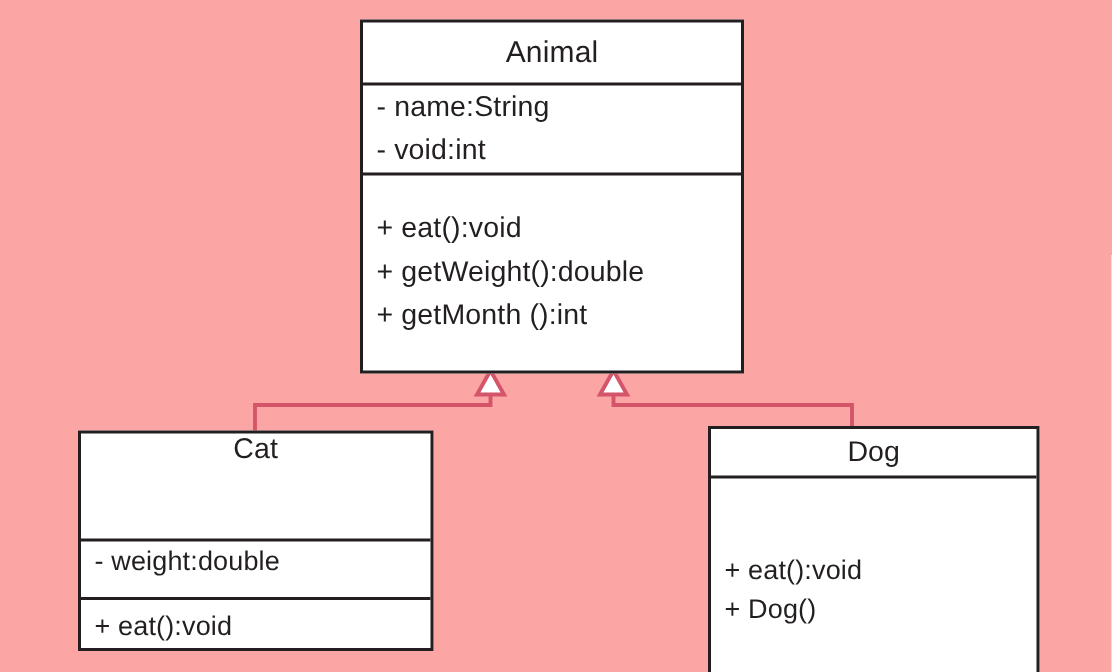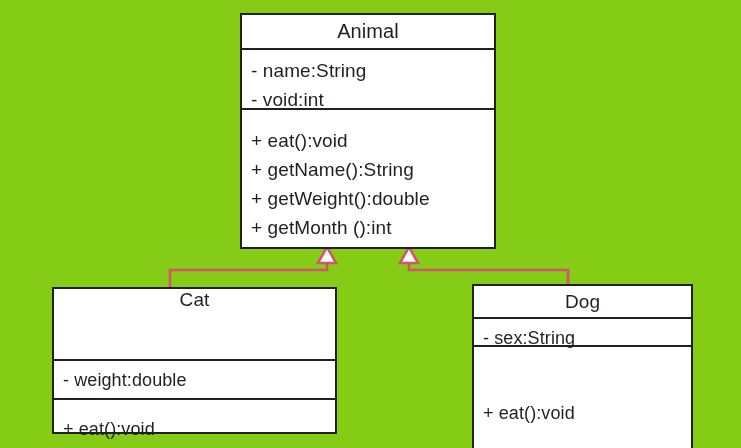--- a/index.html
+++ b/index.html
@@ -9,21 +9,21 @@
     background: #ffffff;
   }
   body {
     font-family: "Liberation Sans", sans-serif;
     -webkit-font-smoothing: antialiased;
   }
   #canvas {
     position: relative;
     width: 741px;
     height: 448px;
-    background: #84cc16;
+    background: #fca5a5;
     overflow: hidden;
   }
 
   
   #connectors {
     position: absolute;
     left: 0;
     top: 0;
     width: 741px;
     height: 448px;
@@ -46,42 +46,42 @@
     color: #231f20;
     box-sizing: border-box;
     display: flex;
     align-items: center;
     justify-content: center;
     letter-spacing: 0.1px;
   }
   .uml-compartment {
     border-top: 2.5px solid #231f20;
     box-sizing: border-box;
-    padding: 16px 0 5px 9px;
+    padding: 4px 0 5px 9px;
     display: flex;
     flex-direction: column;
     justify-content: center;
   }
   .uml-member {
     font-size: 18px;
     line-height: 26px;
     color: #231f20;
     white-space: pre;
     letter-spacing: 0.1px;
   }
 
   
   #class-animal { left: 240px; top: 13px; width: 256px; height: 236px; }
   #class-animal .uml-class-name { height: 40px; font-size: 20px; }
   #class-animal .attributes { height: 60px; }
   #class-animal .operations { flex: 1; }
   #class-animal .uml-member { font-size: 19px; line-height: 29px; }
 
   
-  #class-cat { left: 52px; top: 287px; width: 285px; height: 147px; gap: 11px; }
+  #class-cat { left: 52px; top: 287px; width: 237px; height: 147px; gap: 11px; }
   #class-cat .uml-class-name { height: 31px; }
   #class-cat .attributes { height: 28px; margin-top: 37px; }
   #class-cat .operations { flex: 1; }
 
   
   #class-dog { left: 472px; top: 284px; width: 221px; height: 185px; justify-content: center; }
   #class-dog .uml-class-name { height: 31px; }
   #class-dog .attributes { height: 28px; }
   #class-dog .operations { flex: 1; }
 </style>
@@ -104,39 +104,36 @@
   </svg>
 
   <div class="uml-class" id="class-animal">
     <div class="uml-class-name">Animal</div>
     <div class="uml-compartment attributes">
       <div class="uml-member">- name:String</div>
       <div class="uml-member">- void:int</div>
     </div>
     <div class="uml-compartment operations">
       <div class="uml-member">+ eat():void</div>
-      <div class="uml-member">+ getName():String</div>
       <div class="uml-member">+ getWeight():double</div>
       <div class="uml-member">+ getMonth ():int</div>
     </div>
   </div>
 
   <div class="uml-class" id="class-cat">
     <div class="uml-class-name">Cat</div>
     <div class="uml-compartment attributes">
       <div class="uml-member">- weight:double</div>
     </div>
     <div class="uml-compartment operations">
       <div class="uml-member">+ eat():void</div>
     </div>
   </div>
 
   <div class="uml-class" id="class-dog">
     <div class="uml-class-name">Dog</div>
-    <div class="uml-compartment attributes">
-      <div class="uml-member">- sex:String</div>
-    </div>
     <div class="uml-compartment operations">
       <div class="uml-member">+ eat():void</div>
+      <div class="uml-member">+ Dog()</div>
     </div>
   </div>
 
 </div>
 
 </body></html>

